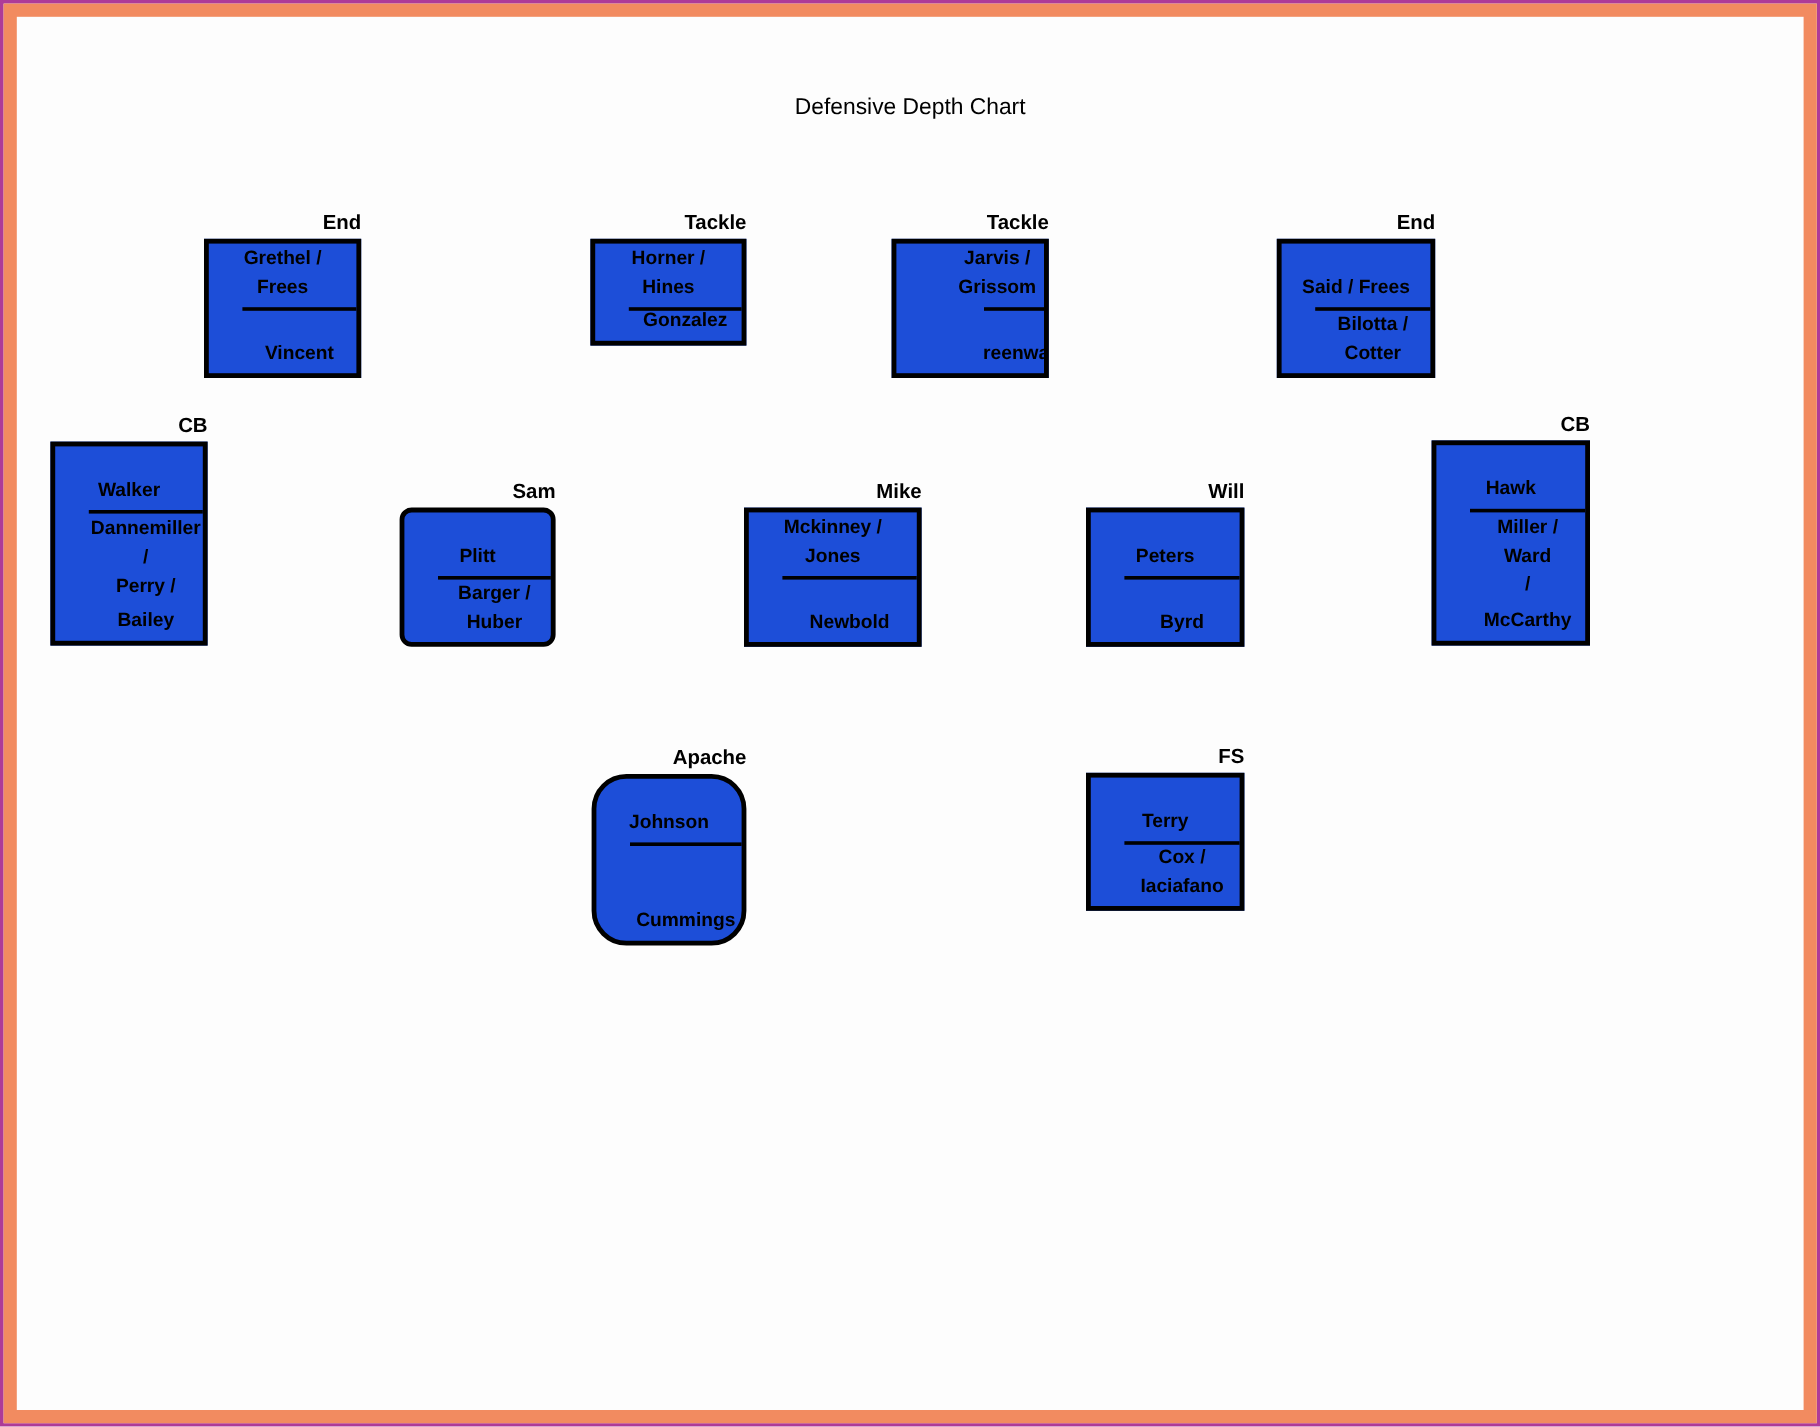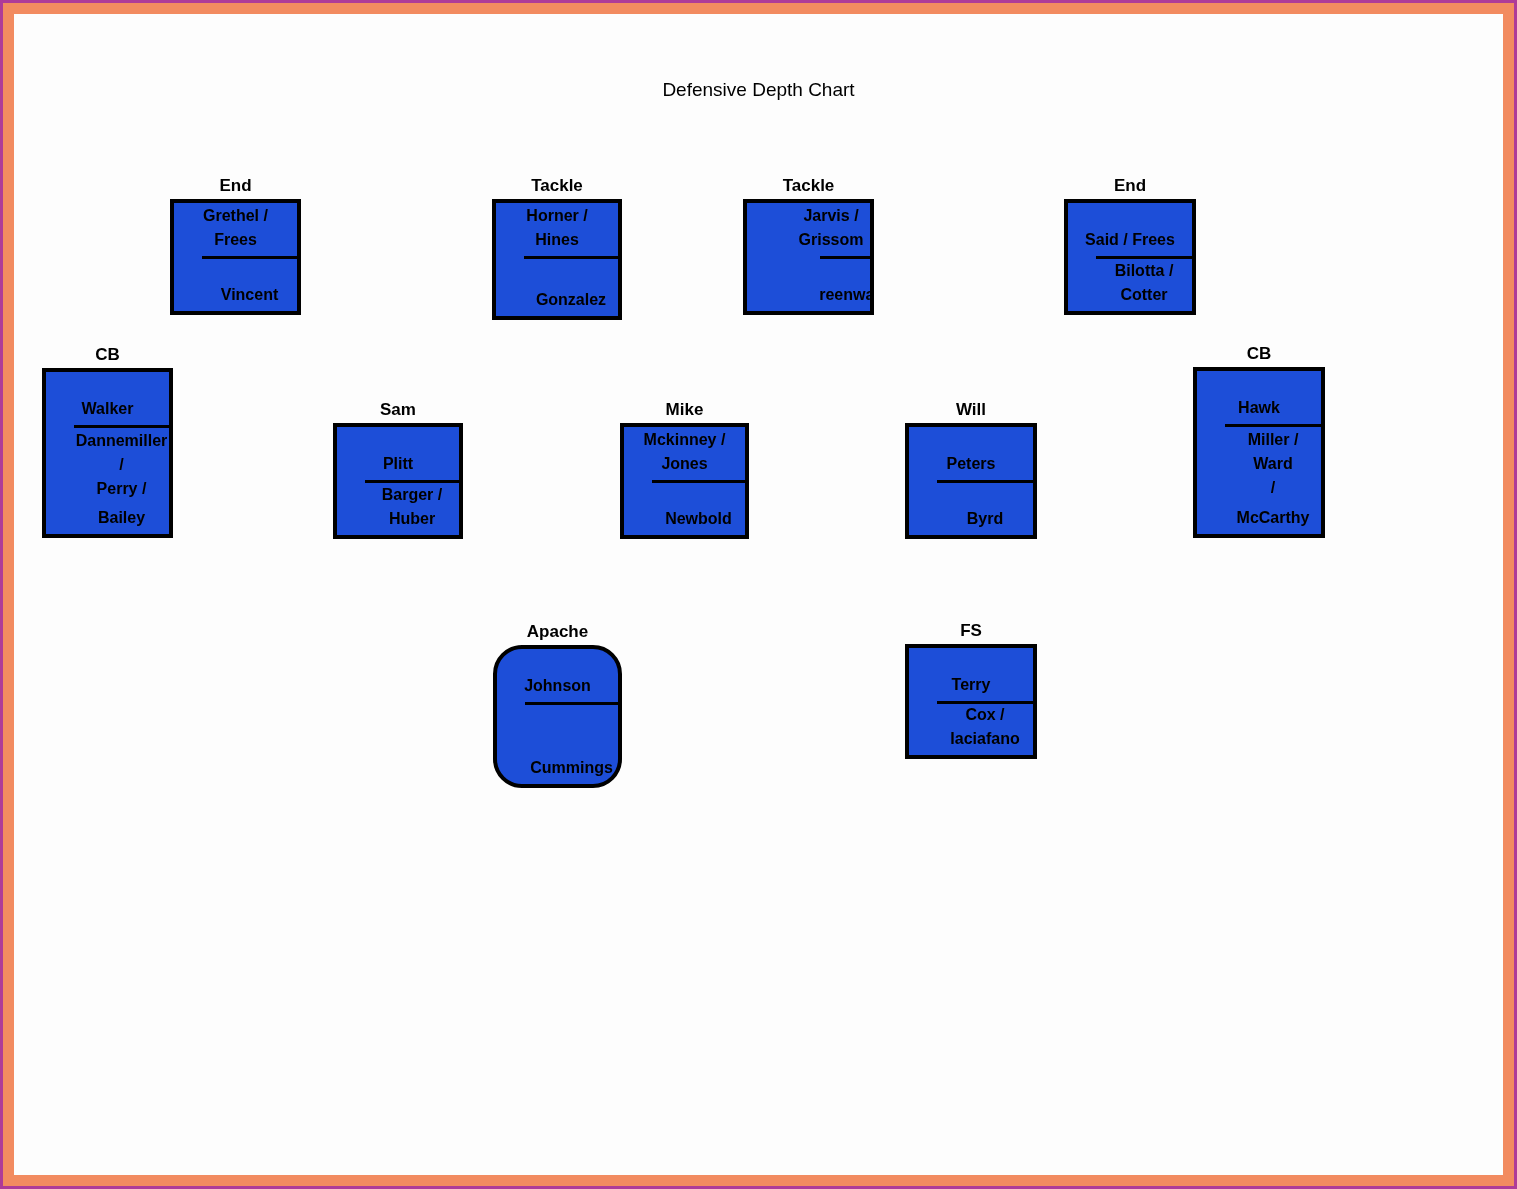--- a/index.html
+++ b/index.html
@@ -27,21 +27,21 @@
     left: 0; right: 0; top: 79px;
     text-align: center;
     font-size: 19px;
     font-weight: normal;
     line-height: 22px;
   }
   .group { position: absolute; }
   .pos-label {
     height: 23px;
     line-height: 20px;
-    text-align: center;
+    text-align: right;
     font-size: 17px;
     font-weight: bold;
   }
   .box {
     box-sizing: border-box;
     border: 4px solid #000;
     background: #1d4ed8;
     display: flex;
     flex-direction: column;
     width: 100%;
@@ -58,26 +58,26 @@
     line-height: 24px;
     padding: 1px 2px 4px 2px;
     overflow: hidden;
   }
   .cell span { display: block; }
   .c1 { flex: 0 0 53px; }
   .c2 { flex: 1 1 auto; border-top: 3px solid #000; margin-left: 28px; }
   .c2.split { justify-content: space-between; }
   
   .g0  { left: 170px;  top: 176px; width: 131px; } .g0  .box { height: 116px; }
-  .g1  { left: 492px;  top: 176px; width: 130px; } .g1  .box { height: 121px; }
+  .g1  { left: 492px;  top: 176px; width: 130px; } .g1  .box { height: 89px; }
   .g2  { left: 743px;  top: 176px; width: 131px; } .g2  .box { height: 116px; padding-left: 45px; }
   .g3  { left: 1064px; top: 176px; width: 132px; } .g3  .box { height: 116px; }
   .g4  { left: 42px;   top: 345px; width: 131px; } .g4  .box { height: 170px; }
-  .g5  { left: 333px;  top: 400px; width: 130px; } .g5  .box { height: 116px; }
-  .g6  { left: 620px;  top: 400px; width: 129px; } .g6  .box { height: 116px; }
+  .g5  { left: 333px;  top: 400px; width: 130px; } .g5  .box { height: 116px; border-radius: 10px; }
+  .g6  { left: 620px;  top: 400px; width: 148px; } .g6  .box { height: 116px; }
   .g7  { left: 905px;  top: 400px; width: 132px; } .g7  .box { height: 116px; }
   .g8  { left: 1193px; top: 344px; width: 132px; } .g8  .box { height: 171px; }
   .g9  { left: 493px;  top: 622px; width: 129px; } .g9  .box { height: 143px; border-radius: 29px; }
   .g10 { left: 905px;  top: 621px; width: 132px; } .g10 .box { height: 115px; }
 </style>
 </head>
 <body>
 
 <div class="page">
   <div class="frame-outer"></div>

